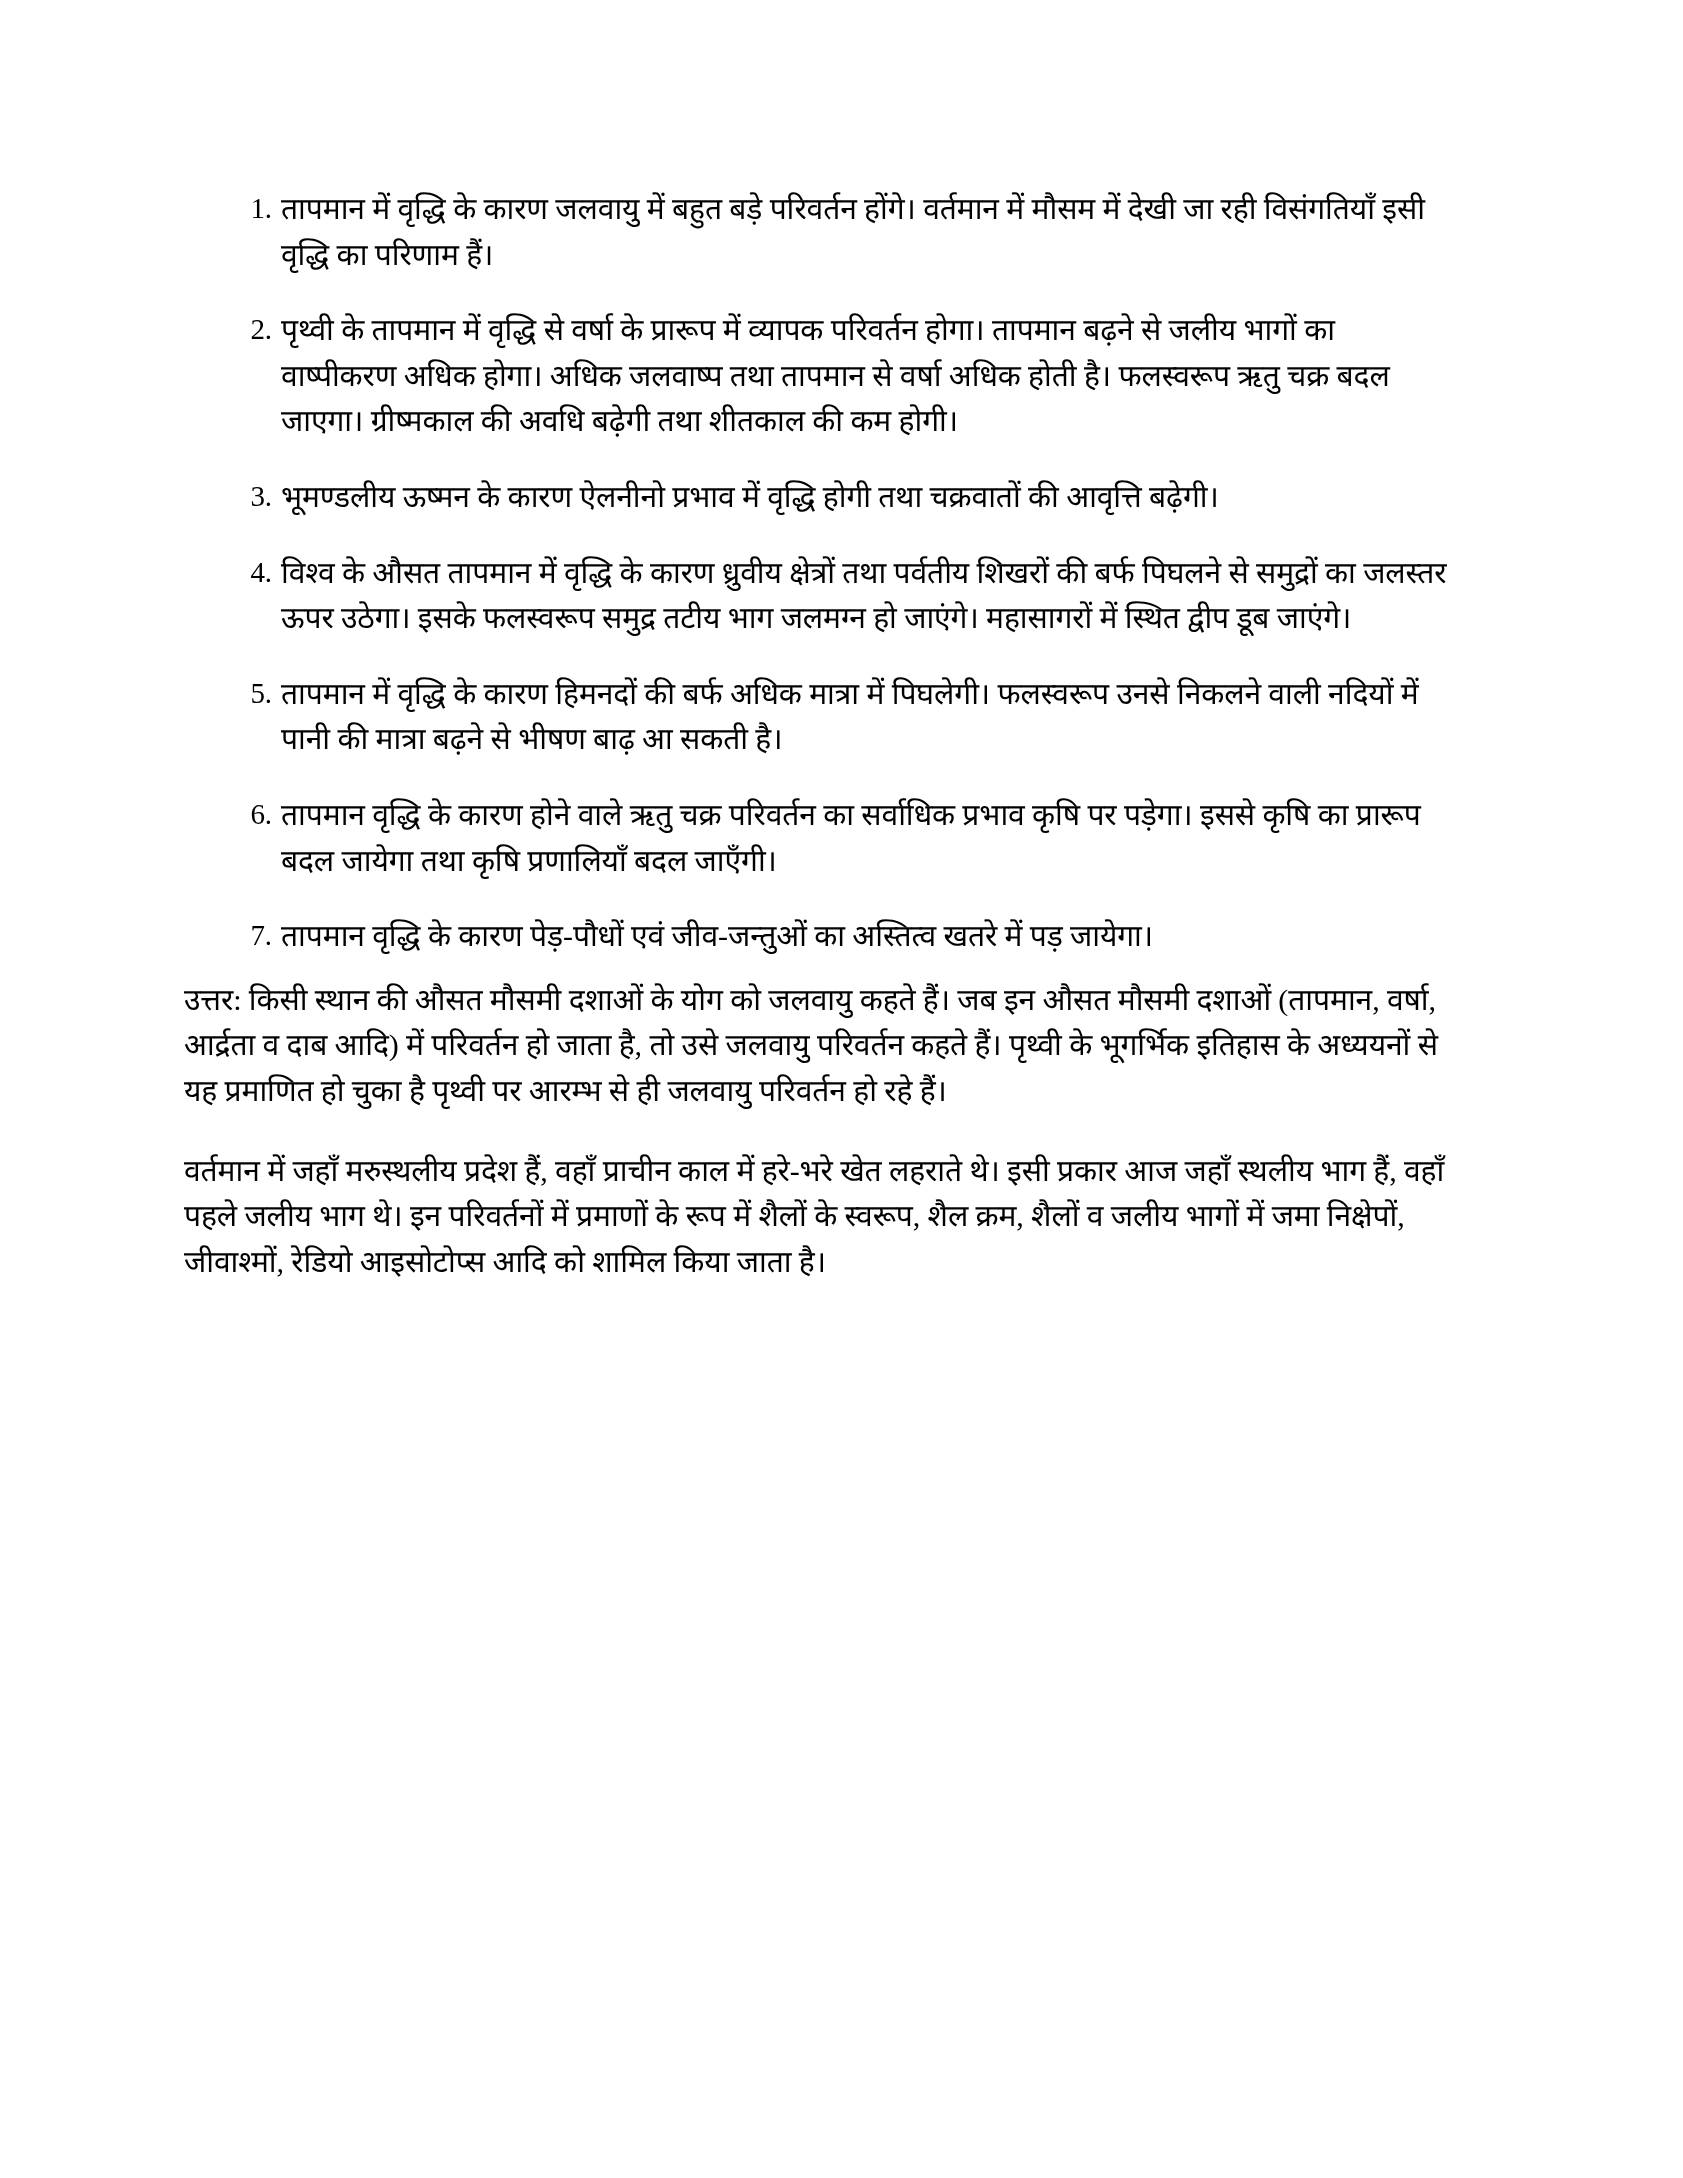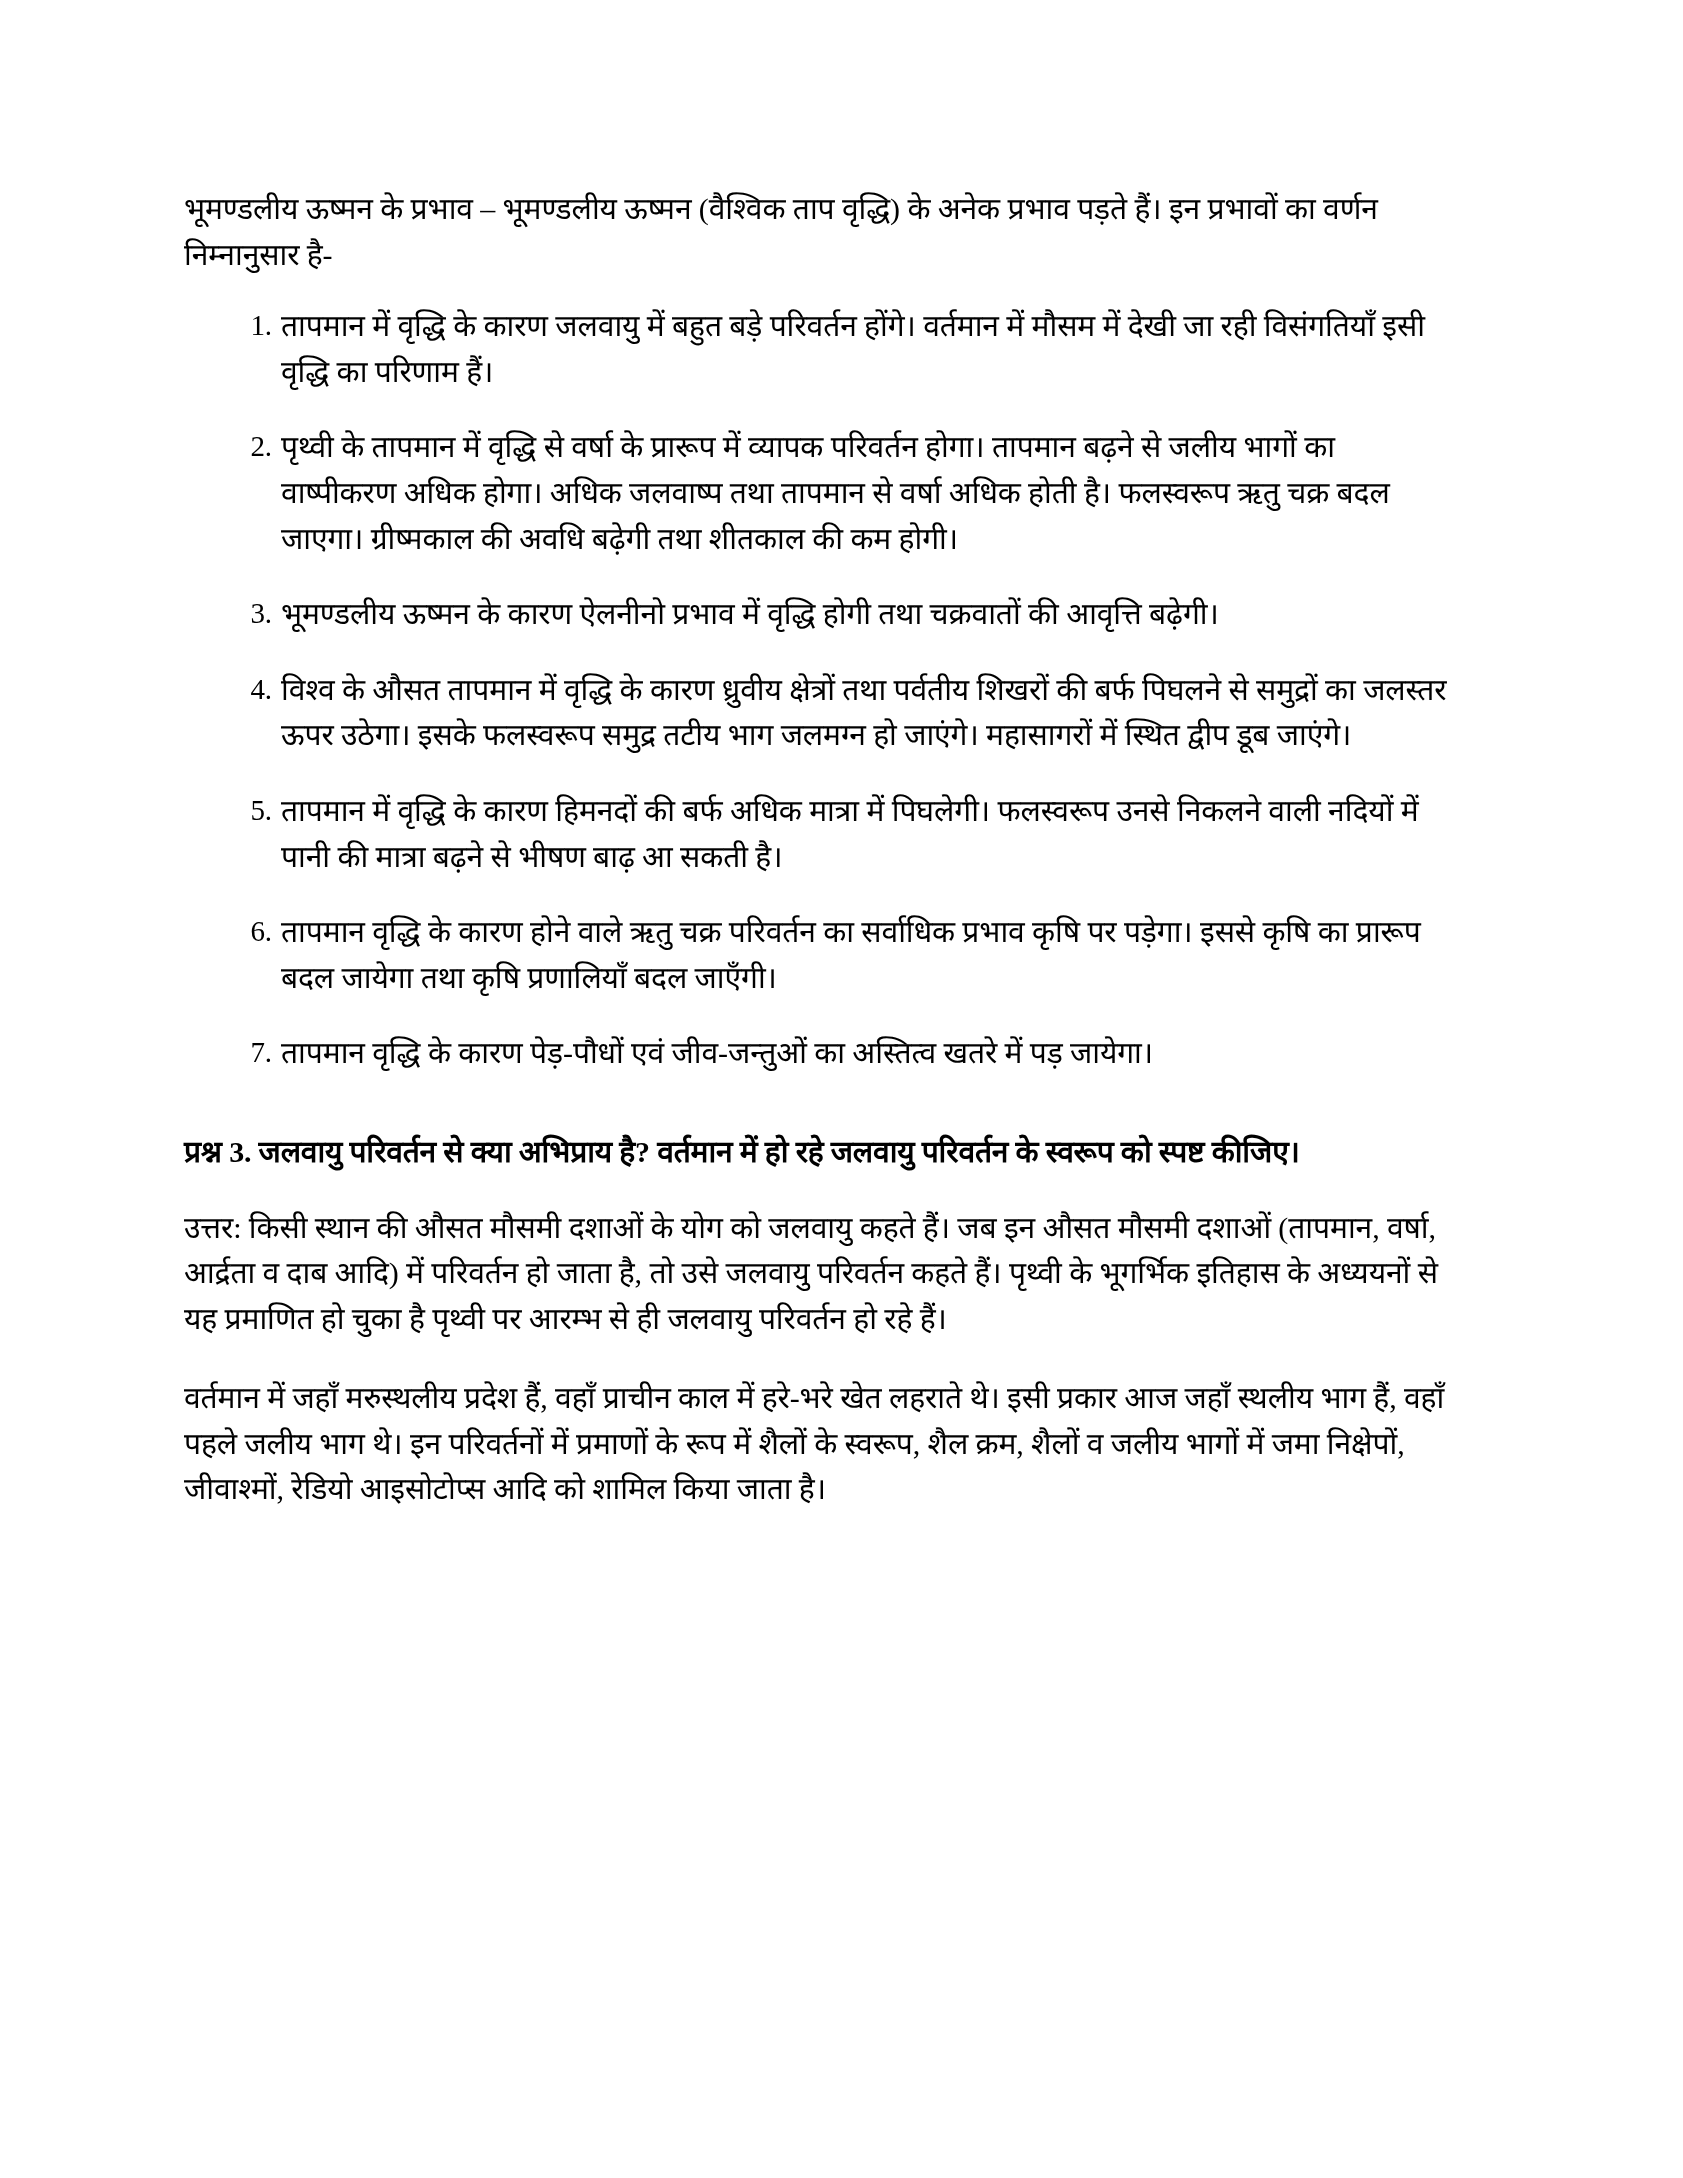--- a/index.html
+++ b/index.html
@@ -91,21 +91,20 @@
   .body-para:last-child {
     margin-bottom: 0;
   }
 </style>
 </head>
 <body>
 
 <div class="page">
   <div class="content">
 
-    <p class="intro-para">भूमण्डलीय ऊष्मन के प्रभाव – भूमण्डलीय ऊष्मन (वैश्विक ताप वृद्धि) के अनेक प्रभाव पड़ते हैं। इन प्रभावों का वर्णन निम्नानुसार है-</p>
 
     <ol class="effects-list">
       <li>
         <span class="li-marker">1.</span>
         <span class="li-text">तापमान में वृद्धि के कारण जलवायु में बहुत बड़े परिवर्तन होंगे। वर्तमान में मौसम में देखी जा रही विसंगतियाँ इसी वृद्धि का परिणाम हैं।</span>
       </li>
       <li>
         <span class="li-marker">2.</span>
         <span class="li-text">पृथ्वी के तापमान में वृद्धि से वर्षा के प्रारूप में व्यापक परिवर्तन होगा। तापमान बढ़ने से जलीय भागों का वाष्पीकरण अधिक होगा। अधिक जलवाष्प तथा तापमान से वर्षा अधिक होती है। फलस्वरूप ऋतु चक्र बदल जाएगा। ग्रीष्मकाल की अवधि बढ़ेगी तथा शीतकाल की कम होगी।</span>
       </li>
@@ -124,21 +123,20 @@
       <li>
         <span class="li-marker">6.</span>
         <span class="li-text">तापमान वृद्धि के कारण होने वाले ऋतु चक्र परिवर्तन का सर्वाधिक प्रभाव कृषि पर पड़ेगा। इससे कृषि का प्रारूप बदल जायेगा तथा कृषि प्रणालियाँ बदल जाएँगी।</span>
       </li>
       <li>
         <span class="li-marker">7.</span>
         <span class="li-text">तापमान वृद्धि के कारण पेड़-पौधों एवं जीव-जन्तुओं का अस्तित्व खतरे में पड़ जायेगा।</span>
       </li>
     </ol>
 
-    <h2 class="question-heading">प्रश्न 3. जलवायु परिवर्तन से क्या अभिप्राय है? वर्तमान में हो रहे जलवायु परिवर्तन के स्वरूप को स्पष्ट कीजिए।</h2>
 
     <p class="answer-para">
       <span class="answer-label">उत्तर:</span><span> किसी स्थान की औसत मौसमी दशाओं के योग को जलवायु कहते हैं। जब इन औसत मौसमी दशाओं (तापमान, वर्षा, आर्द्रता व दाब आदि) में परिवर्तन हो जाता है, तो उसे जलवायु परिवर्तन कहते हैं। पृथ्वी के भूगर्भिक इतिहास के अध्ययनों से यह प्रमाणित हो चुका है पृथ्वी पर आरम्भ से ही जलवायु परिवर्तन हो रहे हैं।</span>
     </p>
 
     <p class="body-para">वर्तमान में जहाँ मरुस्थलीय प्रदेश हैं, वहाँ प्राचीन काल में हरे-भरे खेत लहराते थे। इसी प्रकार आज जहाँ स्थलीय भाग हैं, वहाँ पहले जलीय भाग थे। इन परिवर्तनों में प्रमाणों के रूप में शैलों के स्वरूप, शैल क्रम, शैलों व जलीय भागों में जमा निक्षेपों, जीवाश्मों, रेडियो आइसोटोप्स आदि को शामिल किया जाता है।</p>
 
 
   </div>
 </div>

